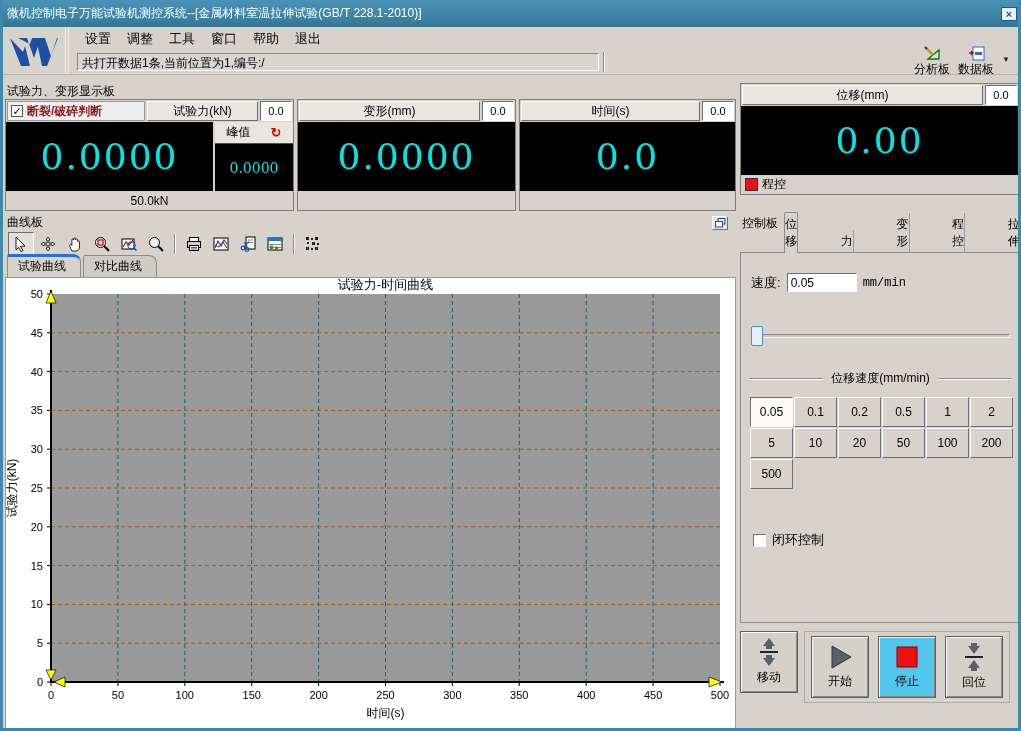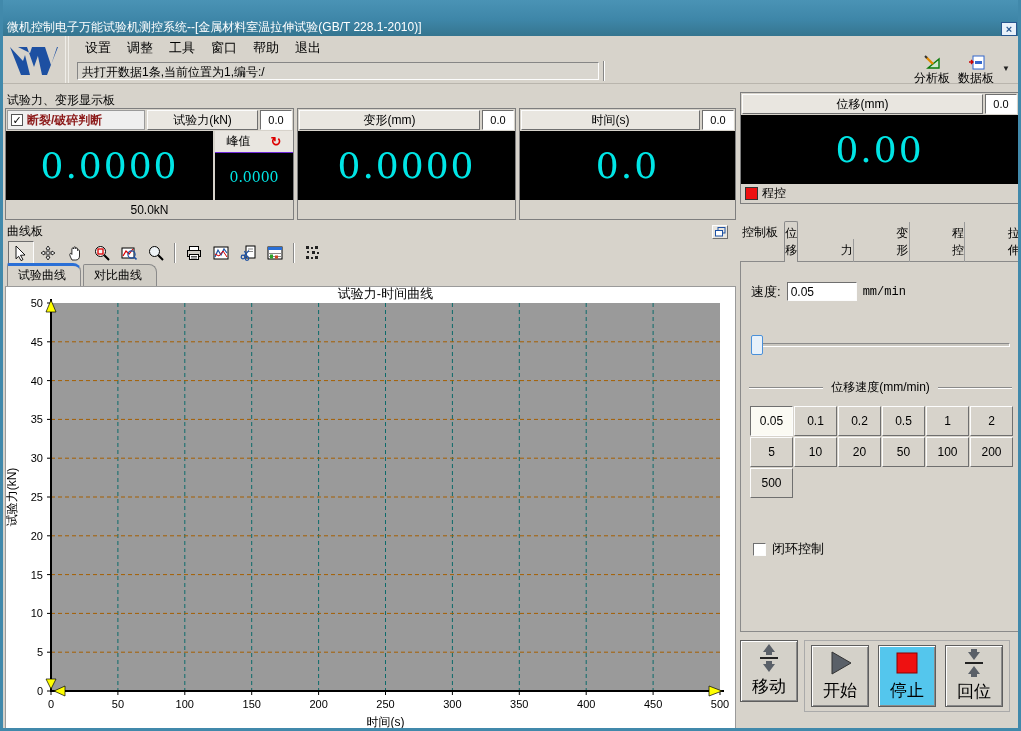--- a/index.html
+++ b/index.html
@@ -1,21 +1,21 @@
 <!DOCTYPE html>
 <html><head>
 <meta charset="utf-8">
 <style>
   * { margin:0; padding:0; box-sizing:border-box; }
   body { font-family:"Liberation Sans", sans-serif; background:#555; }
   .window{ width:1021px; height:731px; background:#d7d3cb; position:relative;
            border:3px solid #4189ab; border-top:none; overflow:hidden; }
   
-  .titlebar{ height:36px; background:linear-gradient(180deg,#4a93b5 0%,#3e86a8 55%,#35758f 100%);
-             display:flex; align-items:flex-end; color:#fff; font-size:12px; padding-left:4px; }
+  .titlebar{ height:27px; background:linear-gradient(180deg,#4a93b5 0%,#3e86a8 55%,#35758f 100%);
+             display:flex; align-items:center; color:#fff; font-size:12px; padding-left:4px; }
   .titlebar .t-text{ flex:1; white-space:nowrap; overflow:hidden; }
   .close-btn{ width:16px; height:14px; background:#e9f1fa; border:1px solid #27568f; color:#27568f;
               font-size:11px; line-height:12px; text-align:center; margin-right:1px; cursor:pointer; font-weight:bold;}
   
   .topbar{ height:48px; display:flex; border-bottom:1px solid #b9b5ad; background:#d7d3cb; }
   .logo{ width:62px; display:flex; align-items:center; justify-content:center; }
   .topbar-right{ flex:1; display:flex; flex-direction:column; }
   .menurow{ height:24px; display:flex; align-items:center; border-left:4px double #efede8; padding-left:8px; }
   .menu-item{ font-size:13px; padding:2px 8px; cursor:default; }
   .statusrow{ height:24px; display:flex; align-items:center; border-left:4px double #efede8; padding-left:8px; }
@@ -85,21 +85,21 @@
   .vgrid{ display:grid; grid-template-columns:repeat(6,43px); gap:1px; margin-top:10px; padding-left:1px;}
   .vbtn{ height:30px; background:#d7d3cb; border:1px solid; border-color:#fcfcfc #6f6f6f #6f6f6f #fcfcfc;
          font-size:12px; display:flex; align-items:center; justify-content:center; cursor:pointer;}
   .vbtn.selected{ background:#fbfaf3; border-color:#6f6f6f #fcfcfc #fcfcfc #6f6f6f;}
   .loop-row{ margin-top:42px; display:flex; align-items:center; gap:6px; padding-left:4px;}
   .loop-box{ width:13px; height:13px; background:#fff; border:1px solid; border-color:#6f6f6f #fcfcfc #fcfcfc #6f6f6f;}
   .loop-label{ font-size:13px; }
   .bottomrow{ margin-top:8px; display:flex; align-items:flex-start; gap:6px;}
   .ctl-btn{ width:58px; height:62px; background:#d4d1c9; border:1px solid #5e5e5e;
             box-shadow:inset 1px 1px 0 #fff, inset -1px -1px 0 #8a8a8a;
-            display:flex; flex-direction:column; align-items:center; justify-content:center; gap:3px; font-size:17px; cursor:pointer;}
+            display:flex; flex-direction:column; align-items:center; justify-content:center; gap:3px; font-size:12px; cursor:pointer;}
   .btn-frame{ border:1px solid #aaa; padding:4px 6px; display:flex; gap:9px; }
   .ctl-btn.stop{ background:#54c6ed; }
 </style>
 </head>
 <body>
 
 <div class="window">
 
   <div class="titlebar">
     <div class="t-text">微机控制电子万能试验机测控系统--[金属材料室温拉伸试验(GB/T 228.1-2010)]</div>

